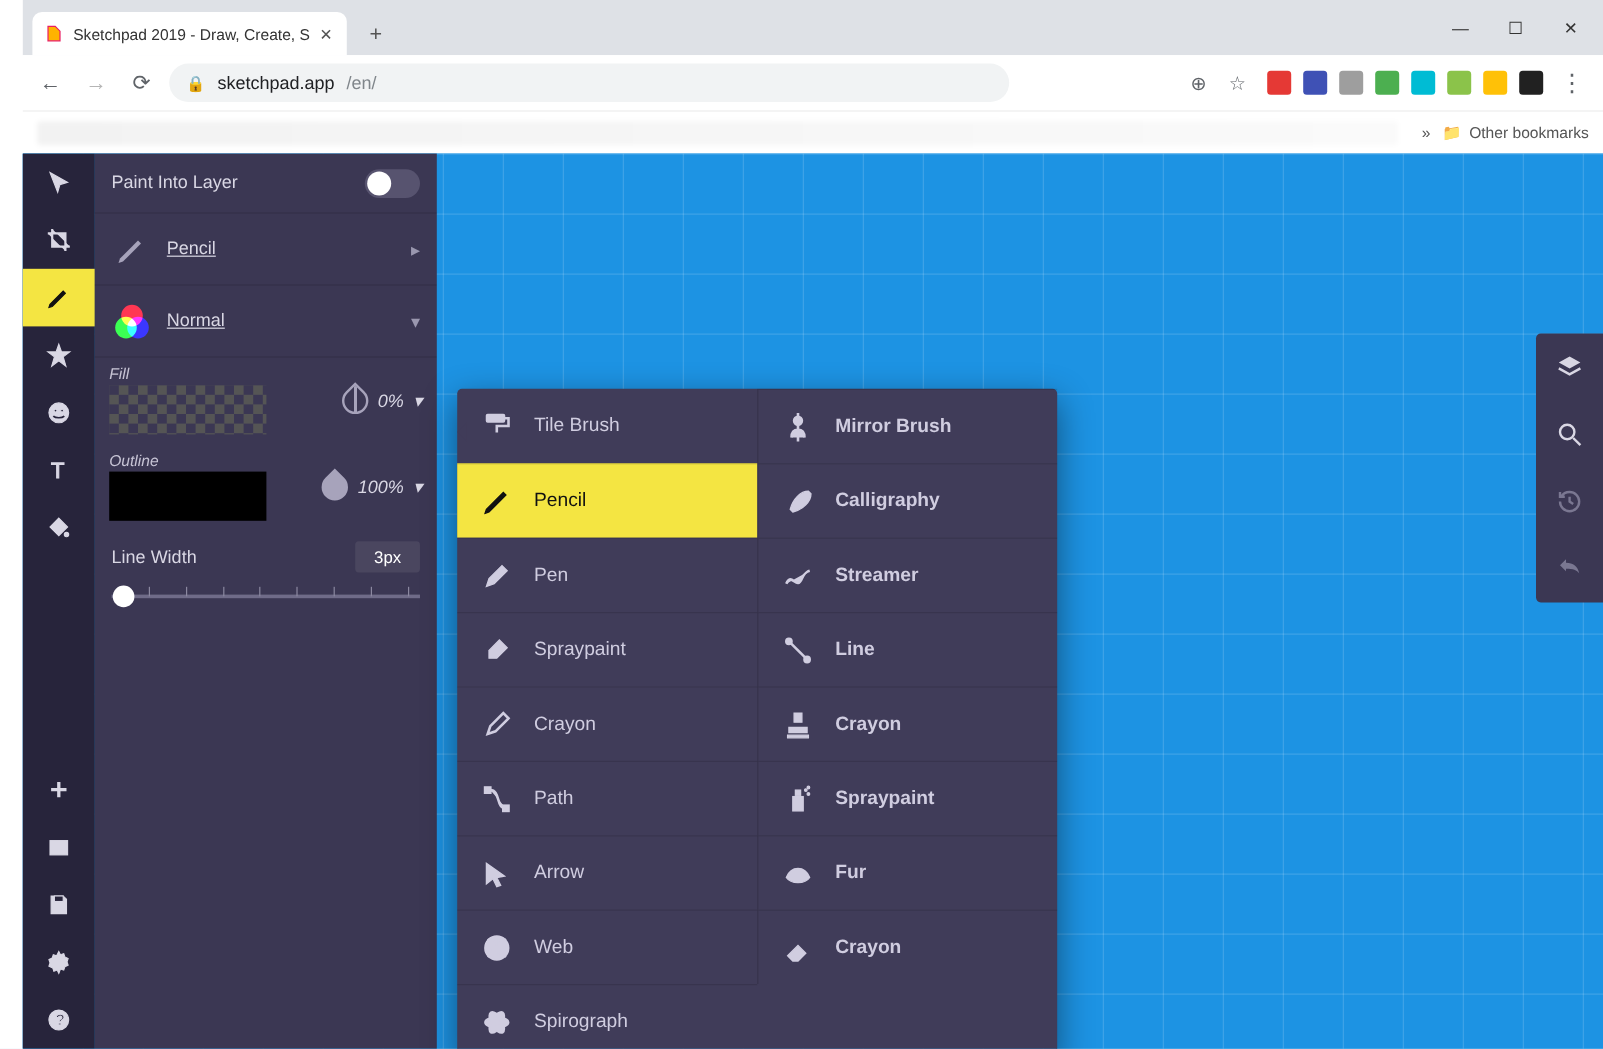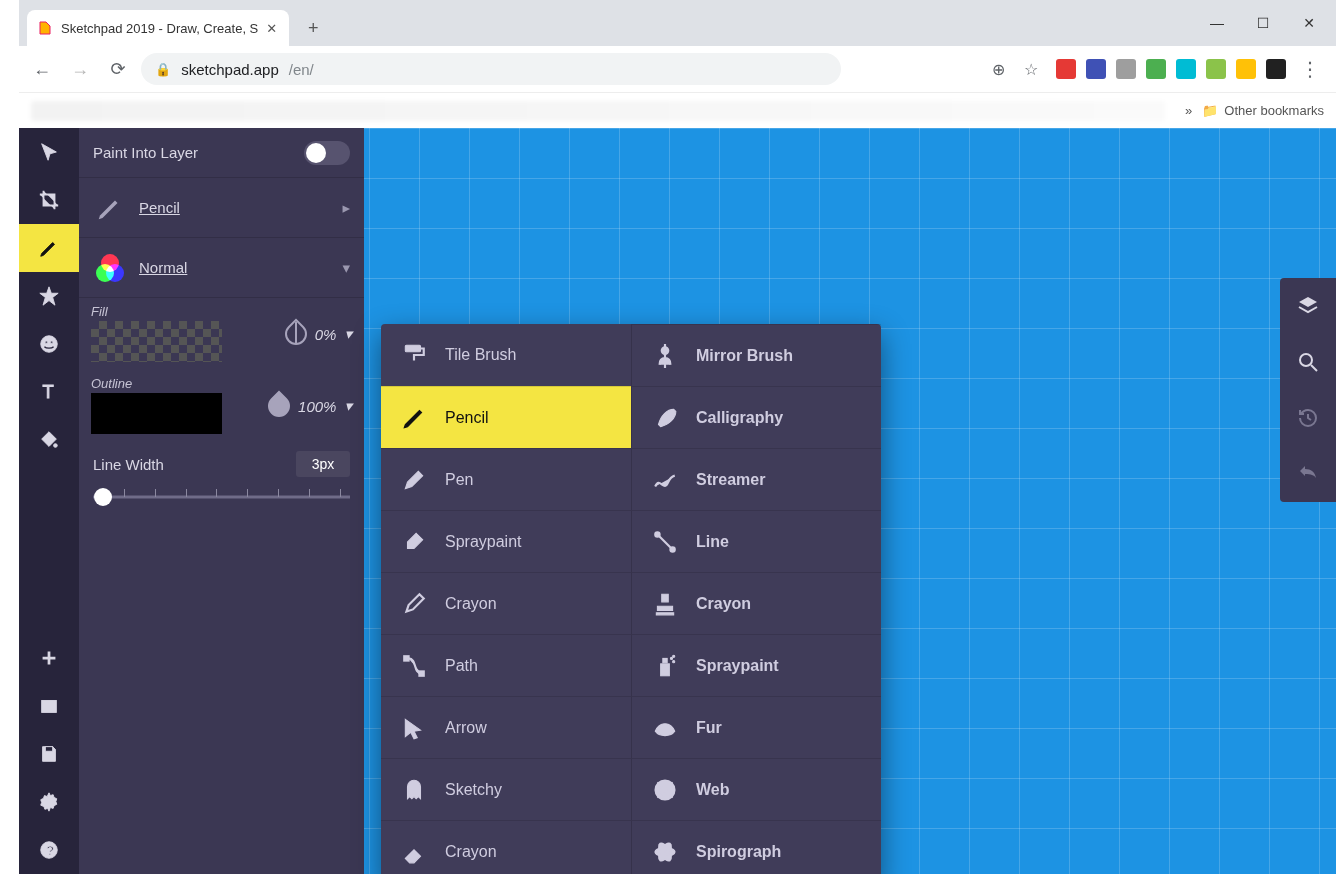--- a/index.html
+++ b/index.html
@@ -423,28 +423,20 @@
           <span class="bicon">
             <svg viewBox="0 0 24 24">
               <path d="M3 15c2-5 5-7 9-7s7 2 9 7c-2 3-6 4-9 4s-7-1-9-4z"></path>
             </svg>
           </span>
           <span>Fur</span>
         </div>
 
       <div class="brush-item">
           <span class="bicon">
-            <svg viewBox="0 0 24 24">
-              <path d="M6 20V9a6 6 0 0112 0v11l-2-2-2 2-2-2-2 2-2-2z"></path>
-            </svg>
-          </span>
-          <span>Sketchy</span>
-        </div>
-      <div class="brush-item">
-          <span class="bicon">
             <svg viewBox="0 0 24 24" fill="none" stroke-width="1.5">
               <circle cx="12" cy="12" r="9"></circle>
               <circle cx="12" cy="12" r="5"></circle>
               <path d="M12 3v18M3 12h18M5 5l14 14M19 5L5 19"></path>
             </svg>
           </span>
           <span>Web</span>
         </div>
 
       <div class="brush-item">

